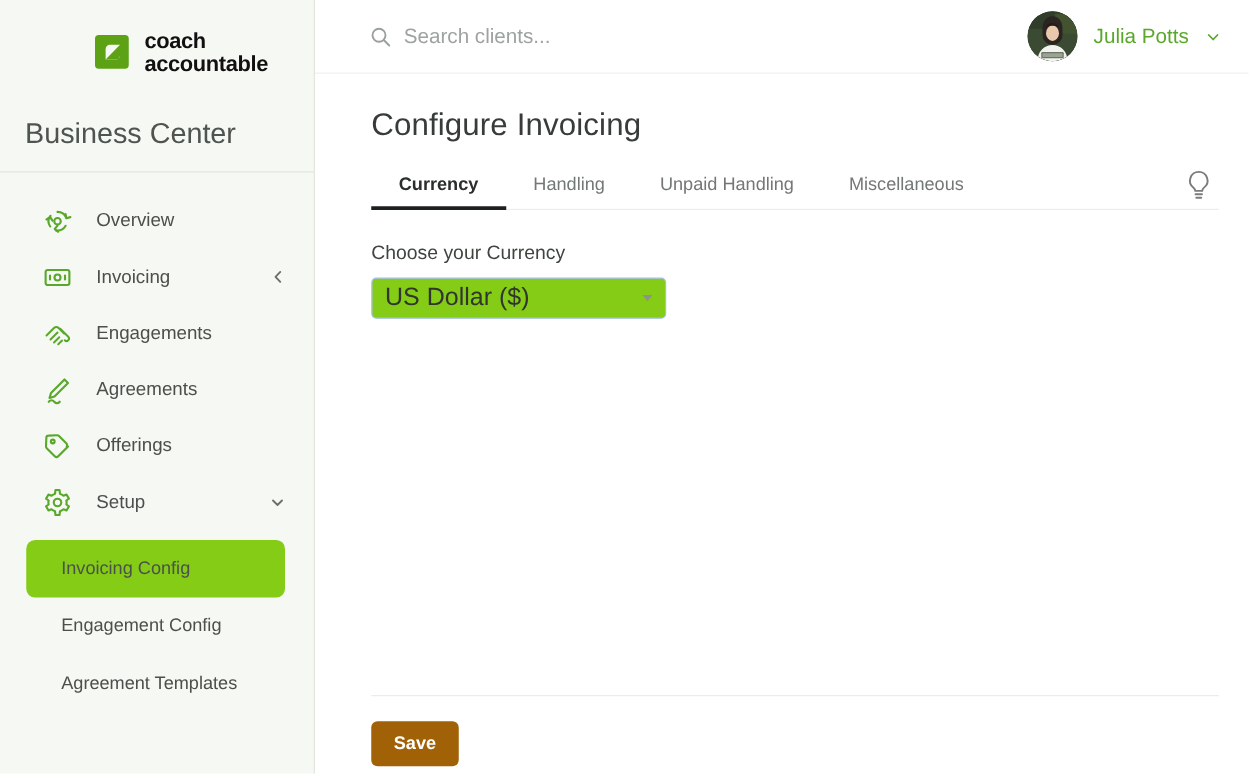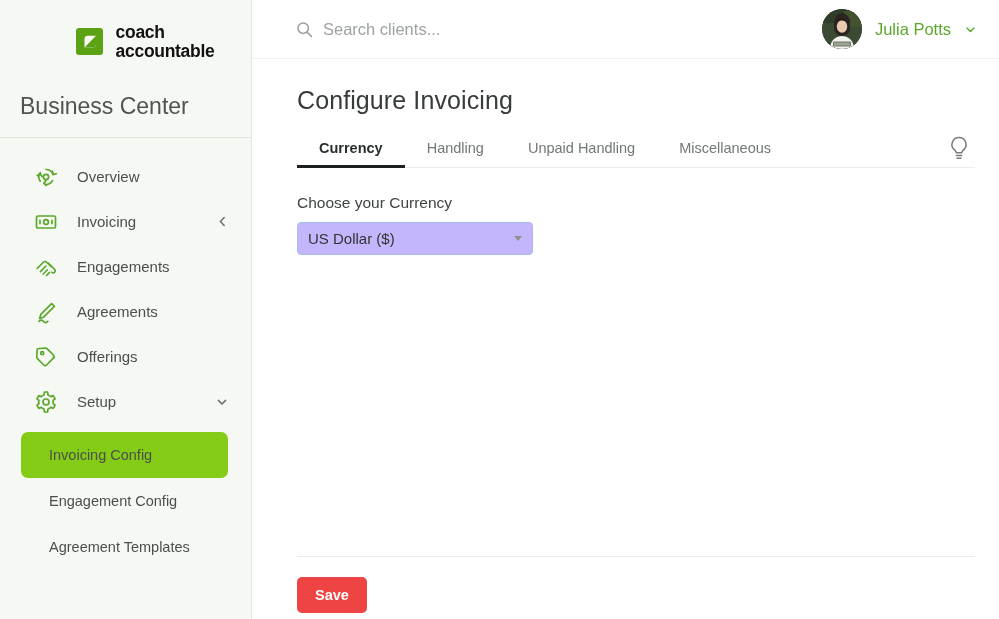--- a/index.html
+++ b/index.html
@@ -255,25 +255,25 @@
   }
   .select-wrap {
     position: relative;
     width: 236px;
   }
   .select-box {
     width: 236px;
     height: 33px;
     border: 1px solid #a4bfe6;
     border-radius: 4px;
-    background: #c4b5fd;
+    background: #84cc16;
     display: flex;
     align-items: center;
     padding: 0 10px;
-    font-size: 15px;
+    font-size: 20px;
     color: #303530;
     cursor: pointer;
   }
   .select-caret {
     margin-left: auto;
     width: 0; height: 0;
     border-left: 4.5px solid transparent;
     border-right: 4.5px solid transparent;
     border-top: 5px solid #8d928e;
   }
@@ -289,21 +289,21 @@
     left: 45px;
     right: 24px;
     top: 497px;
     height: 1px;
     background: #ececec;
   }
   .save-btn {
     position: absolute;
     left: 45px;
     top: 518px;
-    background: #ef4444;
+    background: #a16207;
     color: #ffffff;
     border: none;
     border-radius: 5px;
     font-family: "Liberation Sans", sans-serif;
     font-size: 14.5px;
     font-weight: bold;
     padding: 10px 18px;
     cursor: pointer;
   }
 </style>

